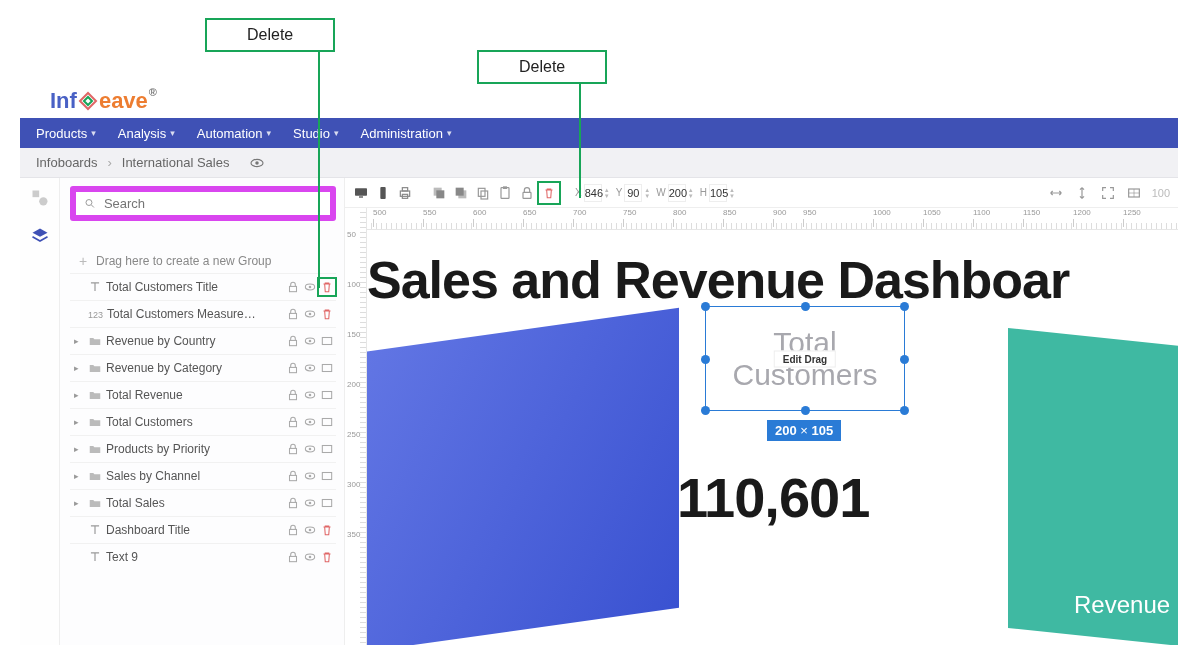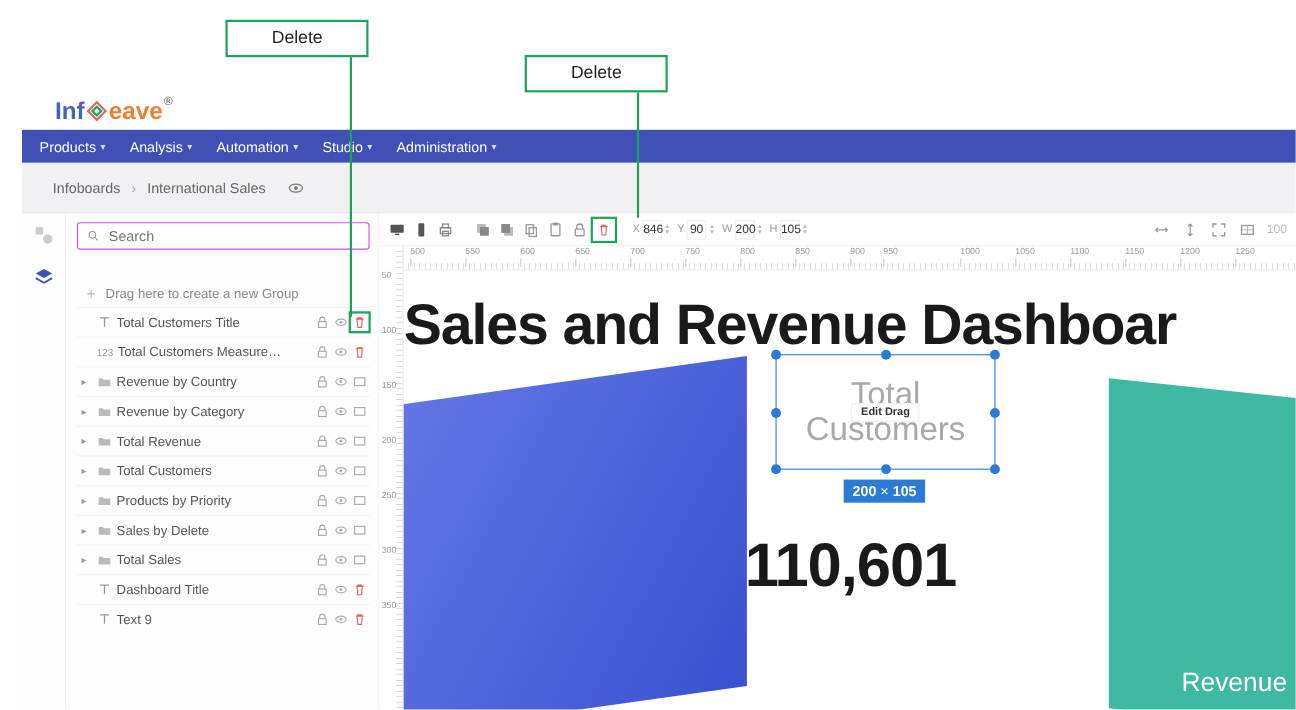--- a/index.html
+++ b/index.html
@@ -18,33 +18,33 @@
   .logo-icon { display: inline-flex; width: 20px; height: 20px; margin: 0 1px; }
   .logo-eave { color: #ed7d31; }
   .trade { color: #777; font-size: 11px; position: relative; top: -9px; left: 1px; }
 
   
   .mainnav { background: #3f51b5; height: 30px; display: flex; align-items: center; padding: 0 16px; gap: 22px; color: #fff; font-size: 13px; }
   .mainnav-item { display: flex; align-items: center; gap: 4px; cursor: pointer; }
   .chev { font-size: 9px; opacity: .8; }
 
   
-  .crumb { height: 46px; background: #f1f1f4; border-bottom: 1px solid #e4e4e8; display: flex; align-items: center; padding: 0 28px; font-size: 13px; color: #555; gap: 10px; }
+  .crumb { height: 30px; background: #f1f1f4; border-bottom: 1px solid #e4e4e8; display: flex; align-items: center; padding: 0 16px; font-size: 13px; color: #555; gap: 10px; }
   .crumb > span { color: #666; }
   .crumb .sep { color: #aaa; }
   .eye { width: 16px; height: 16px; }
 
   
   .body { display: flex; height: calc(100% - 95px); }
   .rail { width: 40px; background: #fefefe; border-right: 1px solid #eee; display: flex; flex-direction: column; align-items: center; padding-top: 10px; gap: 18px; }
   .rail-icon { width: 20px; height: 20px; color: #bbb; }
   .rail-icon.active { color: #3f51b5; }
 
   .sidebar { width: 285px; background: #fdfdfe; border-right: 1px solid #eee; padding: 8px 8px 0 10px; font-size: 12px; }
-  .search { display: flex; align-items: center; gap: 8px; padding: 4px 8px; border: 1px solid #d946ef; border-radius: 3px; background: #fff; color: #888; margin-bottom: 28px; }
+  .search { display: flex; align-items: center; gap: 8px; padding: 4px 8px; border: 6px solid #d946ef; border-radius: 3px; background: #fff; color: #888; margin-bottom: 28px; }
   .search input { border: 0; outline: 0; font-size: 13px; color: #555; width: 100%; background: transparent; }
 
   .drag-hint { display: flex; align-items: center; gap: 6px; color: #888; font-size: 12px; padding: 4px 6px; }
   .drag-hint .plus { color: #bbb; font-size: 14px; width: 14px; text-align: center; }
 
   .layer { display: flex; align-items: center; height: 27px; border-top: 1px solid #f1f1f1; padding: 0 2px 0 4px; gap: 4px; color: #555; }
   .layer.first { border-top: 1px solid #f1f1f1; }
   .layer .exp { width: 10px; font-size: 9px; color: #999; }
   .layer .ico { width: 14px; height: 14px; color: #999; flex-shrink: 0; }
   .layer .lbl { flex: 1; white-space: nowrap; overflow: hidden; text-overflow: ellipsis; font-size: 12px; }
@@ -380,21 +380,21 @@
               </span>
             </span>
           </div>
           <div class="layer">
             <span class="exp">▸</span>
             <span>
               <svg class="ico" viewBox="0 0 24 24">
                 <path d="M3 7 h6 l2 2 h10 v10 H3 Z" fill="#bbb"></path>
               </svg>
             </span>
-            <span class="lbl">Sales by Delete</span>
+            <span class="lbl">Sales by Channel</span>
             <span class="acts">
               <span>
                 <svg class="aic" viewBox="0 0 24 24">
                   <rect x="6" y="11" width="12" height="9" fill="none" stroke="#aaa" stroke-width="1.8"></rect>
                   <path d="M8 11 V8 a4 4 0 0 1 8 0 v3" fill="none" stroke="#aaa" stroke-width="1.8"></path>
                 </svg>
               </span>
               <span>
                 <svg class="aic" viewBox="0 0 24 24">
                   <ellipse cx="12" cy="12" rx="8" ry="5" fill="none" stroke="#aaa" stroke-width="1.8"></ellipse>

